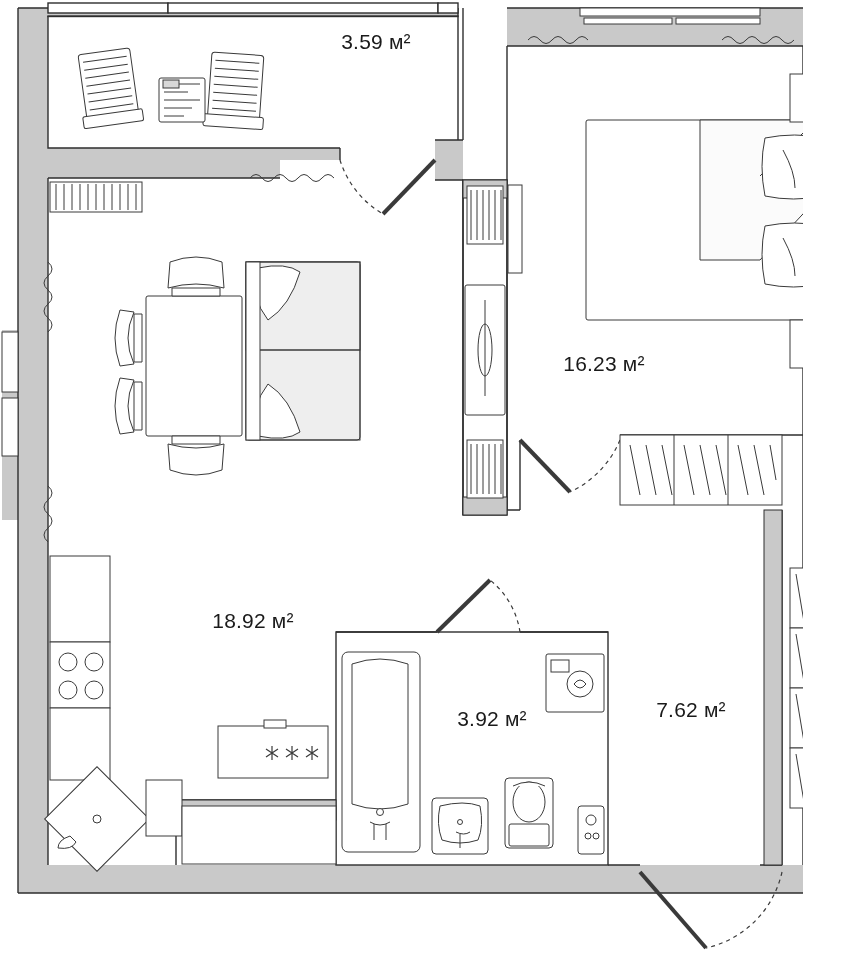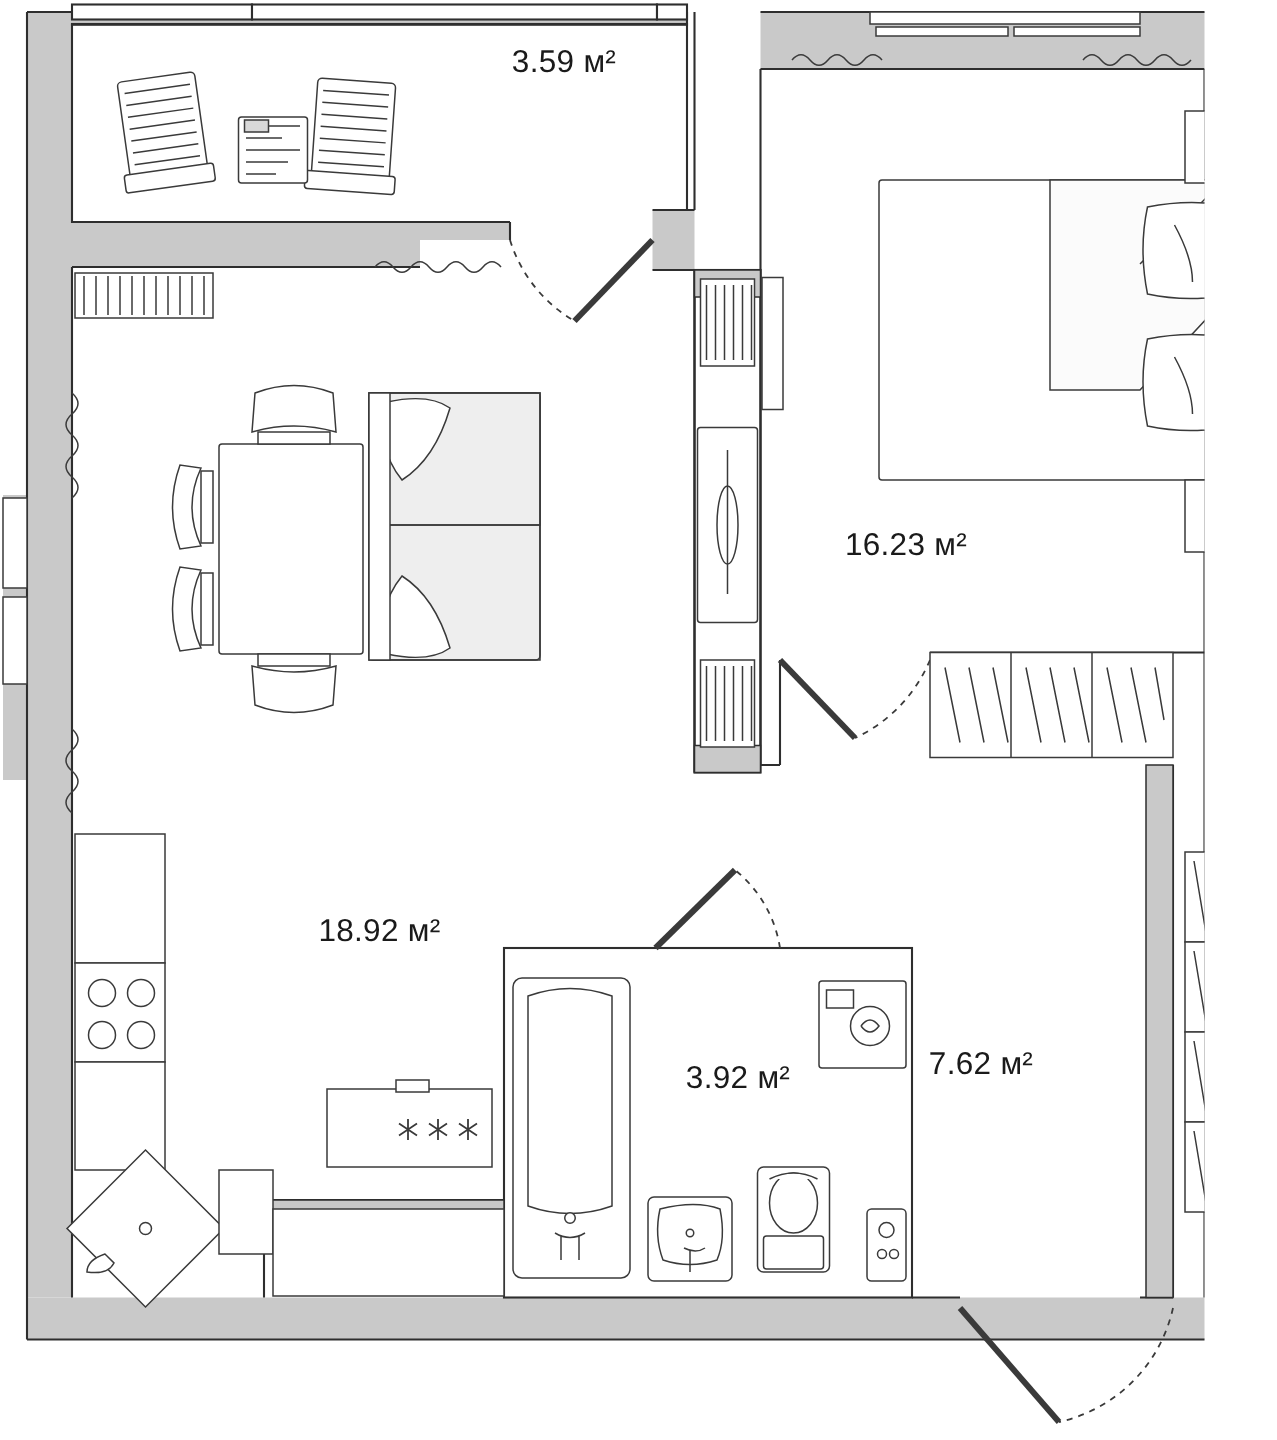--- a/index.html
+++ b/index.html
@@ -311,16 +311,16 @@
       <rect x="584" y="18" width="88" height="6"></rect>
       <rect x="676" y="18" width="84" height="6"></rect>
     </g>
 
   </svg>
 
   <div class="area-label" style="left:376px; top:42px;">3.59 м²</div>
   <div class="area-label" style="left:604px; top:364px;">16.23 м²</div>
   <div class="area-label" style="left:253px; top:589px;margin-top:32px;">18.92 м²</div>
   <div class="area-label" style="left:492px; top:719px;">3.92 м²</div>
-  <div class="area-label" style="left:654px; top:710px;">7.62 м²</div>
+  <div class="area-label" style="left:691px; top:710px;">7.62 м²</div>
 
 
 </div>
 
 </body></html>

